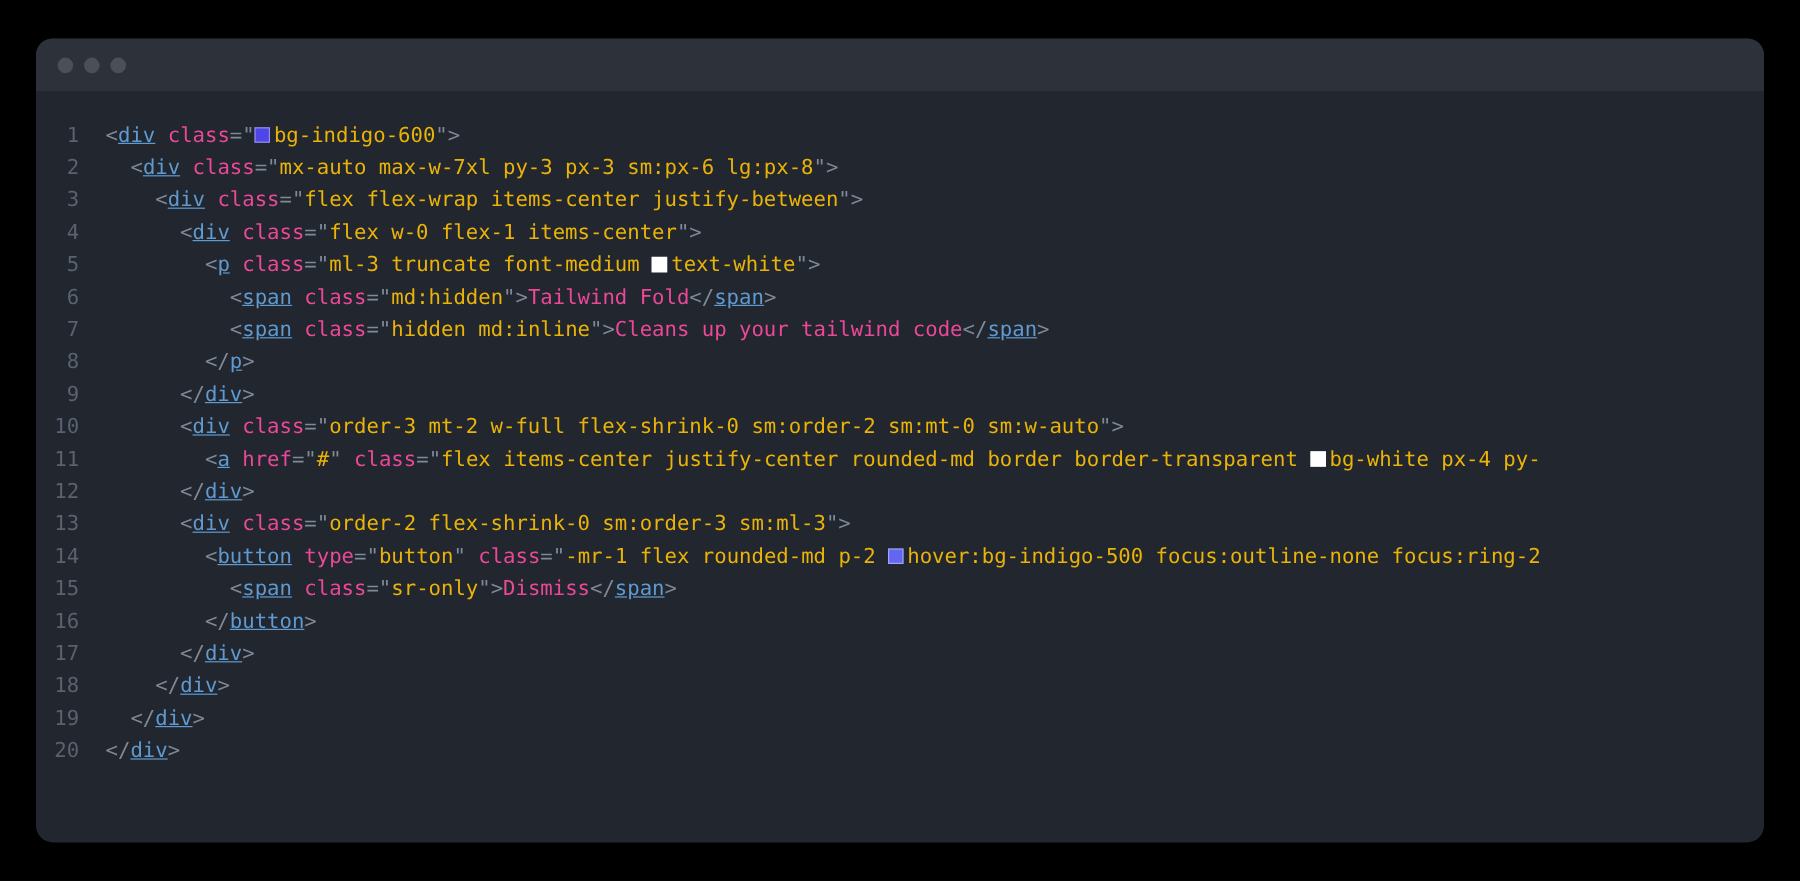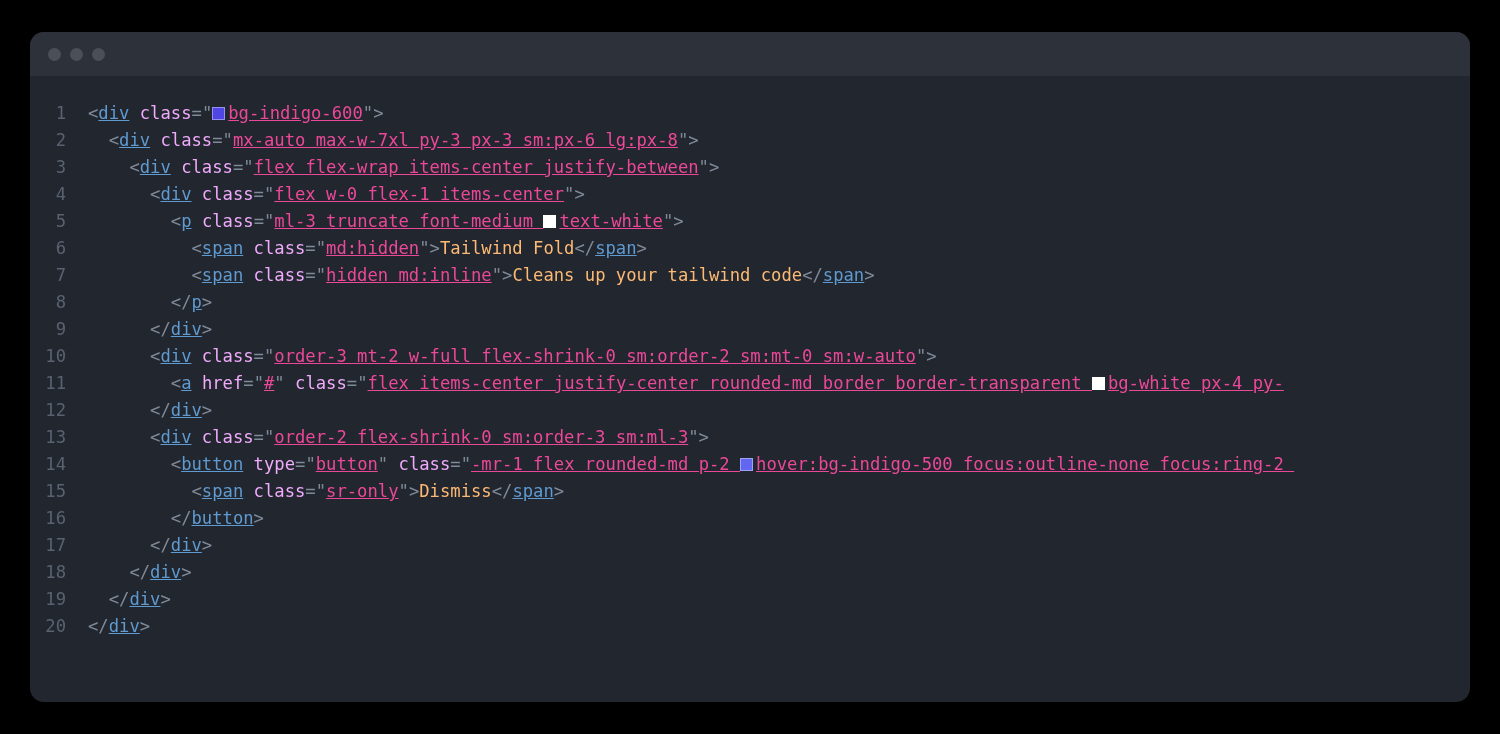--- a/index.html
+++ b/index.html
@@ -56,23 +56,23 @@
     flex-shrink: 0;
     user-select: none;
   }
   .code {
     flex: 1;
     overflow: hidden;
     text-overflow: clip;
   }
   .p  { color: #7f8a99; }   
   .t  { color: #5f9ad1; text-decoration: underline; }   
-  .a  { color: #f0abfc; }   
-  .s  { color: #ec4899; text-decoration: underline; }   
-  .tx { color: #fdba74; }   
+  .a  { color: #ec4899; }   
+  .s  { color: #eab308; }   
+  .tx { color: #ec4899; }   
   .sw {
     display: inline-block;
     width: 13px;
     height: 13px;
     border: 1px solid rgba(255,255,255,0.4);
     margin-right: 3px;
     vertical-align: -1px;
   }
   .sw-indigo600 { background: #4f46e5; }
   .sw-white     { background: #ffffff; }

